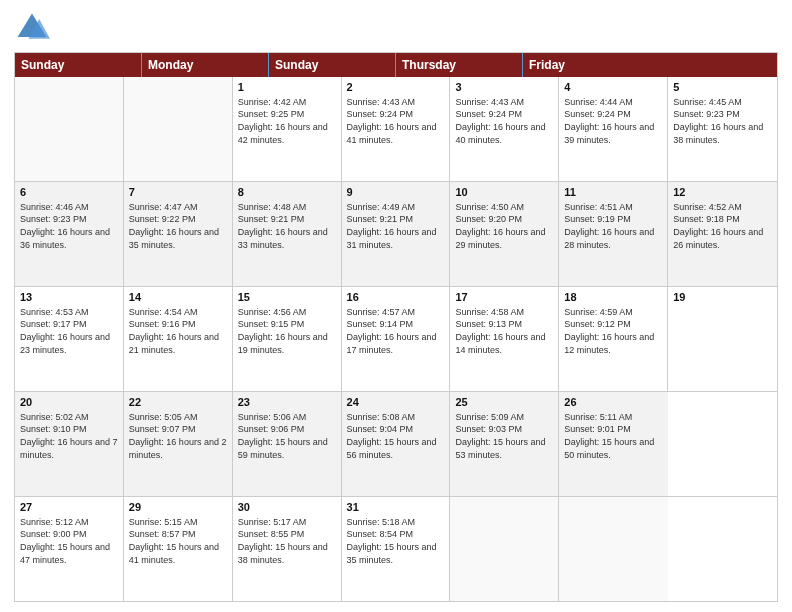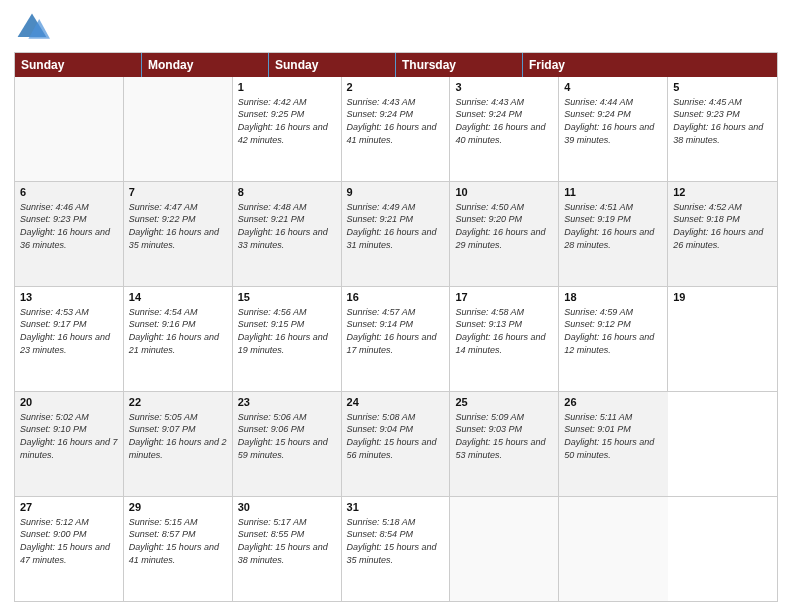--- a/index.html
+++ b/index.html
@@ -100,21 +100,20 @@
       font-weight: bold;
       font-size: 11px;
       color: #111;
       display: block;
       margin-bottom: 1px;
     }
     .cell-info {
       font-size: 9px;
       color: #333;
       line-height: 1.4;
-      font-style: italic;
     }
   </style>
 </head>
 <body>
 
 <div class="page">
   <div class="header">
     <div class="logo">
       <svg class="logo-icon" viewBox="0 0 40 40">
         <polygon points="20,4 36,30 4,30" fill="#2e75b6" opacity="0.85"></polygon>

